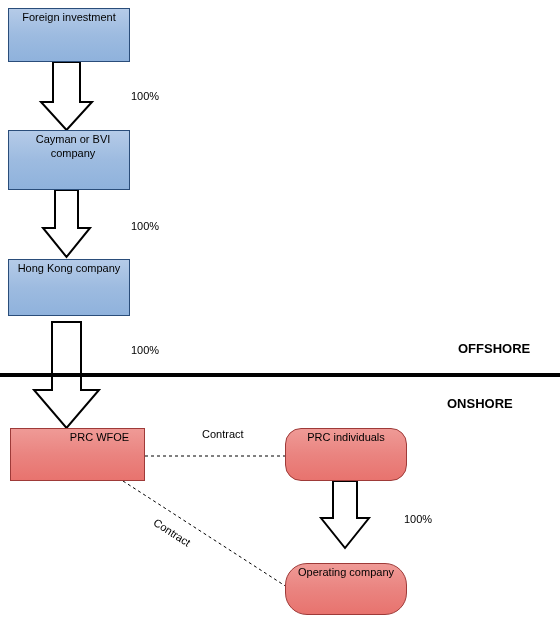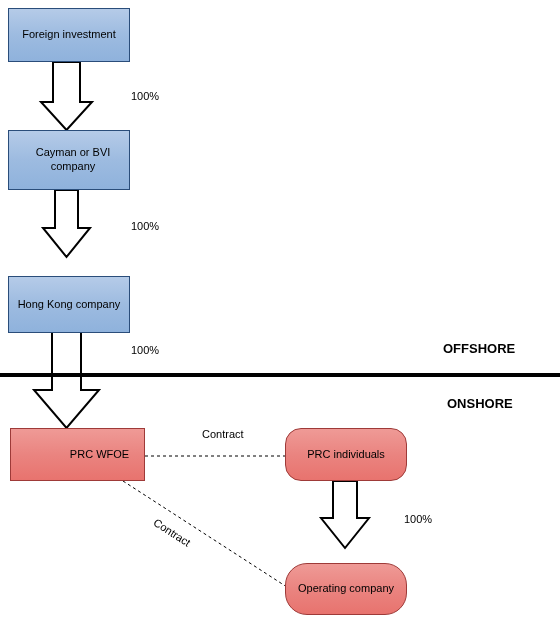--- a/index.html
+++ b/index.html
@@ -17,21 +17,20 @@
   #canvas {
     position: absolute;
     left: 0; top: 0;
     width: 560px;
     height: 623px;
   }
   .box {
     position: absolute;
     box-sizing: border-box;
     display: flex;
-    align-items: center;
     justify-content: center;
     text-align: center;
     font-size: 11px;
     color: #000000;
     line-height: 1.25;
     padding: 2px 4px;
   }
   .box-blue {
     border: 1px solid #2a4d7a;
     background: linear-gradient(to bottom, #b5cbe8 0%, #9dbbe0 50%, #8fb2dc 100%);
@@ -85,21 +84,21 @@
   </svg>
 
   <div class="box box-blue" style="left:8px; top:8px; width:122px; height:54px;">
     <span>Foreign investment</span>
   </div>
 
   <div class="box box-blue" style="left:8px; top:130px; width:122px; height:60px;padding-left:12px;">
     <span>Cayman or BVI company</span>
   </div>
 
-  <div class="box box-blue" style="left:8px; top:276px; width:122px; height:57px;">
+  <div class="box box-blue" style="left:8px; top:259px; width:122px; height:57px;">
     <span>Hong Kong company</span>
   </div>
 
   <div class="box box-red" style="left:10px; top:428px; width:135px; height:53px;padding-left:48px;">
     <span>PRC WFOE</span>
   </div>
 
   <div class="box box-red" style="left:285px; top:428px; width:122px; height:53px;border-radius:16px;">
     <span>PRC individuals</span>
   </div>
@@ -113,17 +112,17 @@
   <div class="label" style="left:131px; top:220px;">100%</div>
 
   <div class="label" style="left:131px; top:344px;">100%</div>
 
   <div class="label" style="left:404px; top:513px;">100%</div>
 
   <div class="label" style="left:202px; top:428px;">Contract</div>
 
   <div class="rot-label" style="left:158px; top:516px; transform: rotate(33deg);">Contract</div>
 
-  <div class="zone-label" style="left:443px; top:341px;">OFFSHORE</div>
+  <div class="zone-label" style="left:458px; top:341px;">OFFSHORE</div>
 
   <div class="zone-label" style="left:447px; top:396px;text-align:right;">ONSHORE</div>
 
 </div>
 
 </body></html>

